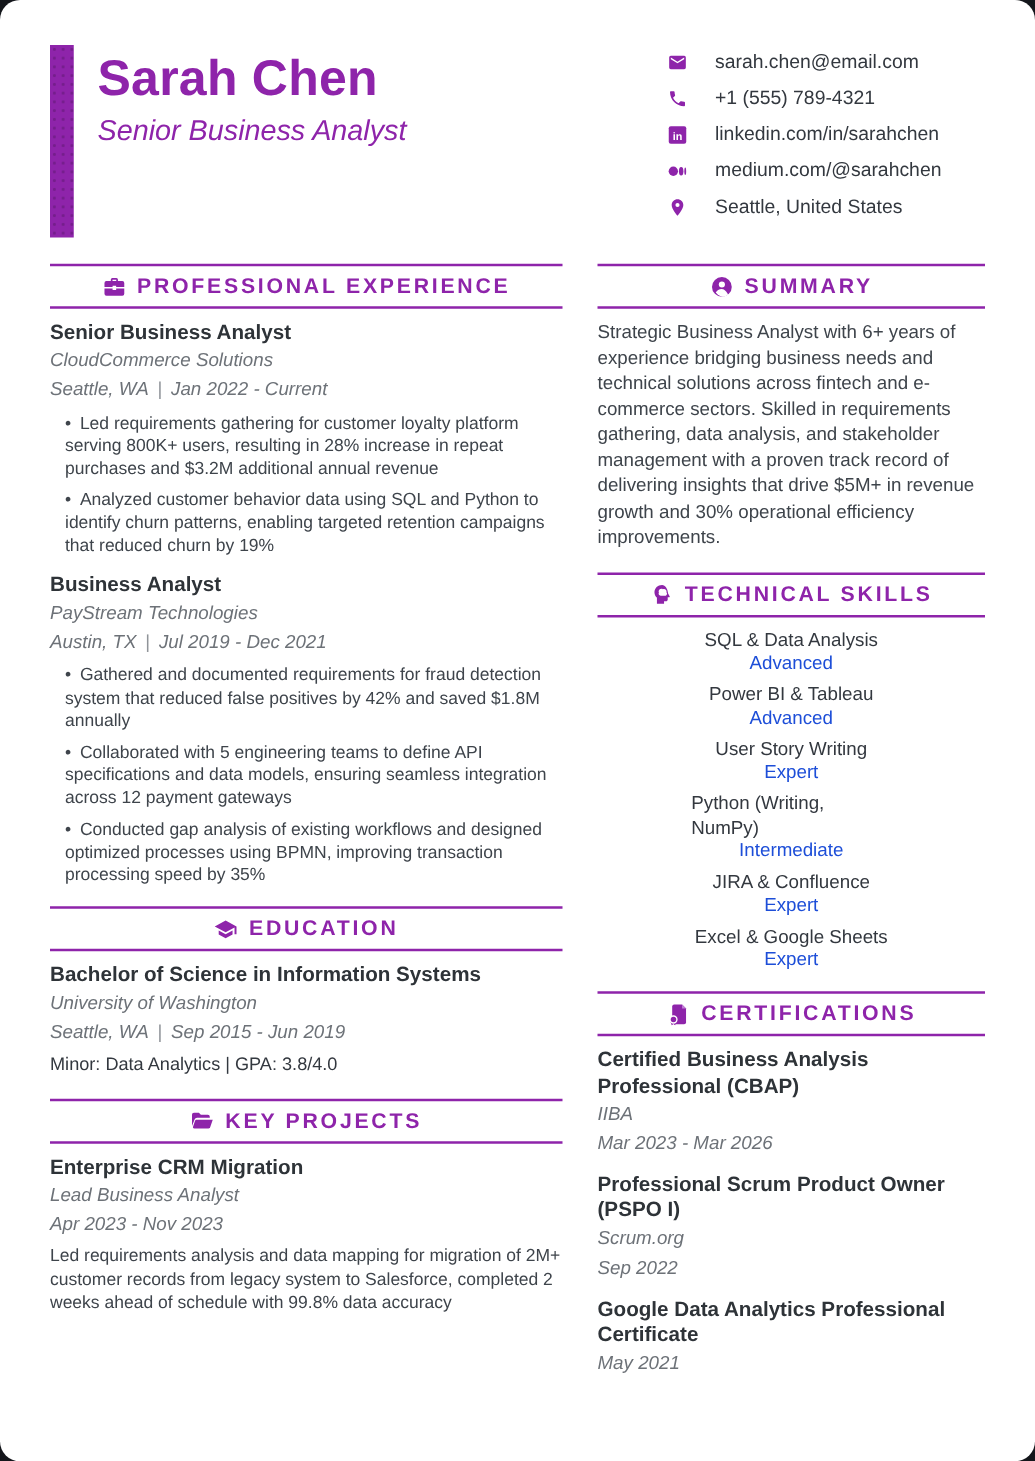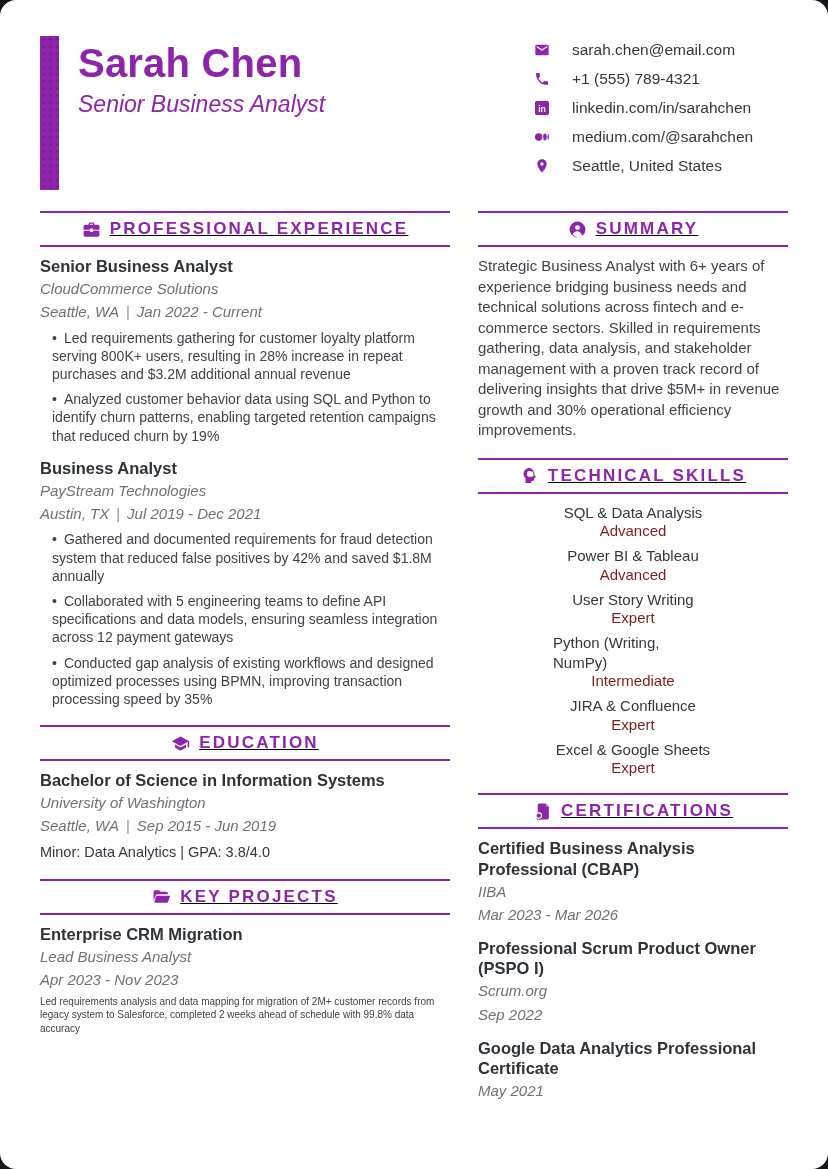--- a/index.html
+++ b/index.html
@@ -27,43 +27,43 @@
   .contact-row{display:flex;align-items:center;gap:22px;font-size:15.5px;color:#33383f;line-height:1.1;}
   .cicon{width:16px;height:16px;flex:0 0 16px;display:inline-flex;}
   .cicon svg{width:16px;height:16px;}
   
   .columns{display:flex;gap:28px;margin-top:21px;}
   .col-left{width:410px;flex:0 0 410px;}
   .col-right{width:310px;flex:0 0 310px;}
   .section{margin-bottom:17px;}
   .sec-head{
     border-top:2px solid #8e24aa;border-bottom:2px solid #8e24aa;
-    padding:6px 0;margin-bottom:9px;text-decoration:underline;
+    padding:6px 0;margin-bottom:9px;
   }
   .sec-title{
     display:flex;justify-content:center;align-items:center;gap:9px;
     color:#8e24aa;font-weight:bold;font-size:17px;letter-spacing:2.2px;white-space:nowrap;
   }
   .sicon{width:19px;height:19px;flex:0 0 19px;display:inline-flex;}
   .sicon svg{width:19px;height:19px;}
   
   .entry-title{margin:8px 0 3px;font-size:16.5px;font-weight:bold;color:#2e3338;line-height:1.22;}
   .meta{font-size:15px;font-style:italic;color:#6d7278;margin:3px 0 3px;line-height:1.35;}
   .pipe{margin:0 7px;color:#909499;font-style:normal;}
   .bullets{margin-top:6px;}
   .bullet{font-size:14px;color:#3e444b;line-height:1.3;margin:0 0 7px;padding-left:12px;}
   .bullet::before{content:"•";margin-right:7px;color:#3e444b;}
   .job{margin-bottom:13px;}
-  .desc{font-size:10px;color:#3e444b;line-height:1.32;margin:5px 0 0;}
+  .desc{font-size:14px;color:#3e444b;line-height:1.32;margin:5px 0 0;}
   .edu-details{font-size:14.5px;color:#33383f;margin-top:6px;line-height:1.3;}
   
   .summary-text{font-size:15px;color:#3e444b;line-height:1.37;margin:6px 0 0;}
   .skill-row{display:flex;justify-content:space-between;align-items:center;margin:0 0 7px;flex-direction:column;}
   .skill-name{font-size:15px;color:#33383f;max-width:160px;line-height:1.3;}
-  .skill-level{font-size:15px;color:#7f1d1d;text-align:center;}
+  .skill-level{font-size:15px;color:#1d4ed8;text-align:center;}
   .cert{margin-bottom:13px;}
 </style>
 </head>
 <body>
 
 <div class="page">
 
   <div class="header">
     <div class="accent-bar"></div>
     <div class="name-block">

